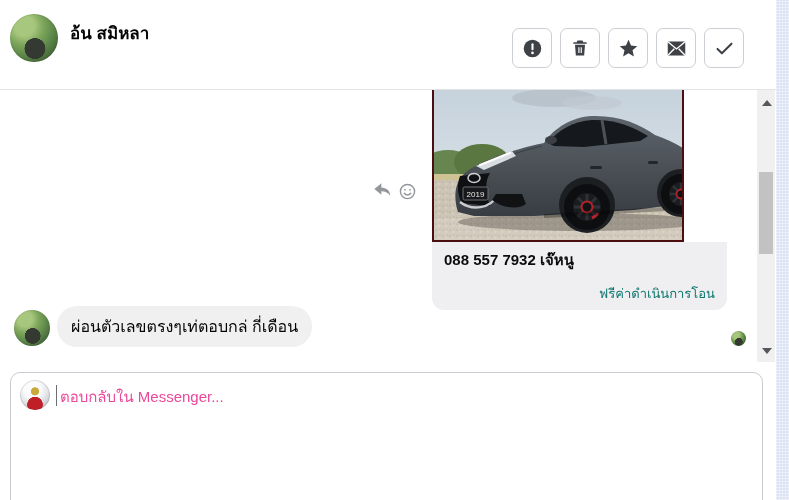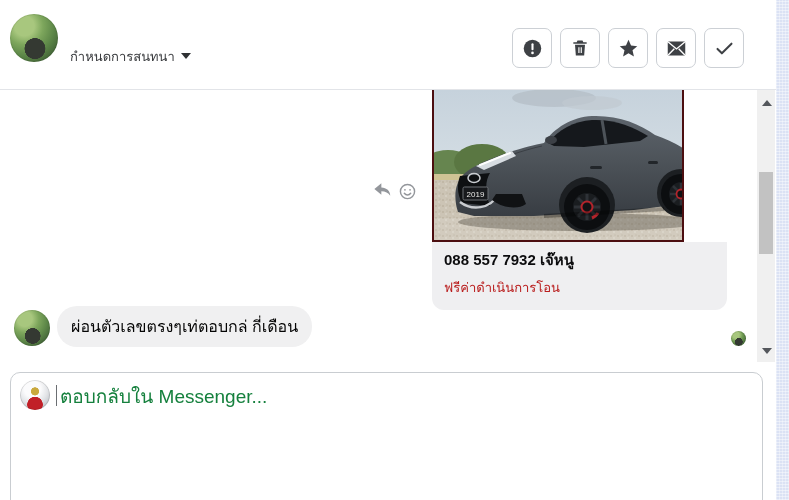--- a/index.html
+++ b/index.html
@@ -46,21 +46,21 @@
   .photo-frame{
     left:432px;top:90px;width:252px;height:152px;box-sizing:border-box;
     border-left:2px solid #4c0e10;border-right:2px solid #4c0e10;border-bottom:2px solid #4c0e10;
     overflow:hidden;cursor:pointer;
   }
   .attach-card{
     left:432px;top:242px;width:295px;height:68px;box-sizing:border-box;
     background:#efeff1;border-radius:0 0 12px 12px;padding:8px 12px;cursor:pointer;
   }
   .attach-title{font-size:15px;font-weight:bold;color:#0b0b0d;line-height:19px;}
-  .attach-sub{font-size:13px;color:#b91c1c;line-height:17px;margin-top:10px;}
+  .attach-sub{font-size:13px;color:#0f766e;line-height:17px;margin-top:16px;text-align:right;}
 
   .hover-icon{color:#93969b;cursor:pointer;}
   .hover-reply{left:373px;top:182px;}
   .hover-smile{left:399px;top:183px;}
 
   .msg-avatar{
     left:14px;top:310px;width:36px;height:36px;border-radius:50%;
     background:
       radial-gradient(circle at 52% 72%, #343932 0 24%, rgba(0,0,0,0) 25%),
       radial-gradient(circle at 30% 25%, #a8c77e 0 20%, #7da65c 38%, #5d8748 60%, #3e5e34 85%, #2c4427 100%);
@@ -92,33 +92,30 @@
   }
   .composer-avatar{
     left:20px;top:380px;width:30px;height:30px;border-radius:50%;
     background:
       radial-gradient(circle at 50% 82%, #c11f27 0 26%, rgba(0,0,0,0) 28%),
       radial-gradient(circle at 50% 38%, #c9a83c 0 16%, rgba(0,0,0,0) 18%),
       radial-gradient(circle at 42% 30%, #fbfbfc 0 30%, #e2e4e7 55%, #b7bac0 85%, #9aa0a6 100%);
     box-shadow:inset 0 0 0 1px rgba(0,0,0,.12);
   }
   .composer-caret{left:56px;top:385px;width:1px;height:21px;background:#6b6e72;}
-  .composer-placeholder{left:60px;top:386px;font-size:19px;line-height:21px;color:#15803d;}
+  .composer-placeholder{left:60px;top:386px;font-size:15px;line-height:21px;color:#ec4899;}
 </style>
 </head>
 <body>
 
 <div class="abs edge-strip"></div>
 
 <div class="abs header">
   <div class="abs header-avatar"></div>
-  <div class="abs header-sub">
-    <span class="header-sub-label">กำหนดการสนทนา</span>
-    <span class="caret-down"></span>
-  </div>
+  <div class="abs header-name">อ้น สมิหลา</div>
 
   <div class="abs actions">
     <button class="action-btn">
       <span>
         <svg width="21" height="21" viewBox="0 0 24 24">
             <circle cx="12" cy="12" r="10" fill="#3e4145"></circle>
             <rect x="10.8" y="6" width="2.4" height="8" rx="1.2" fill="#fff"></rect>
             <circle cx="12" cy="17" r="1.5" fill="#fff"></circle>
           </svg>
       </span>

